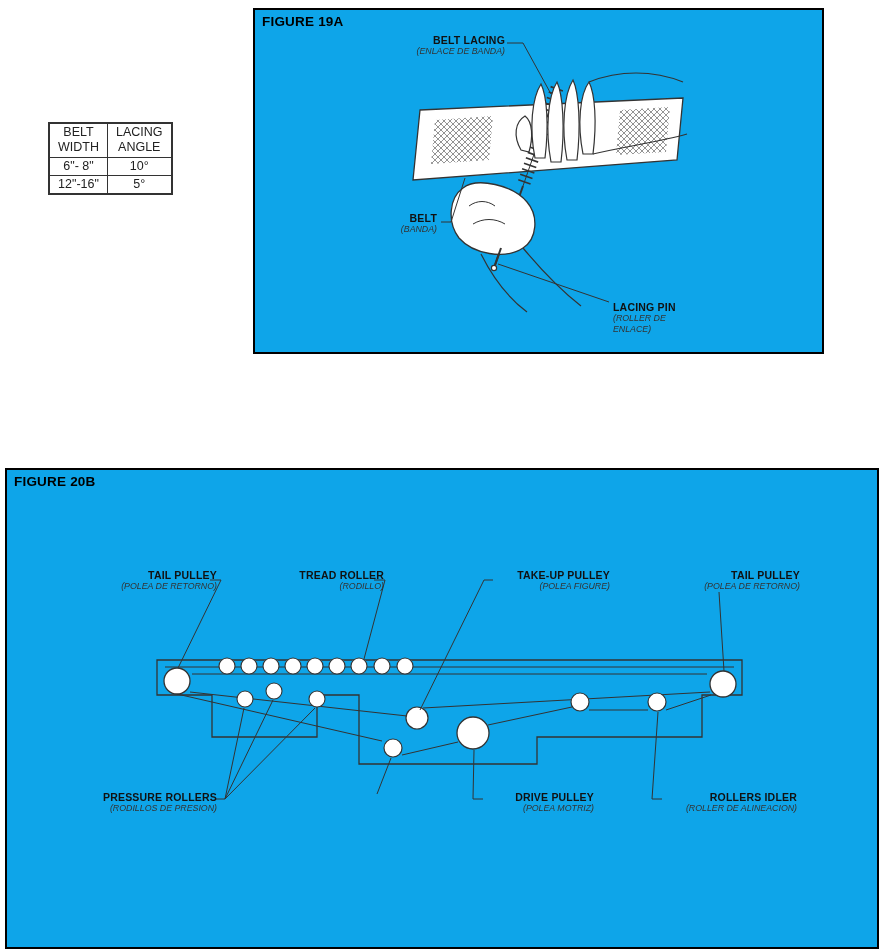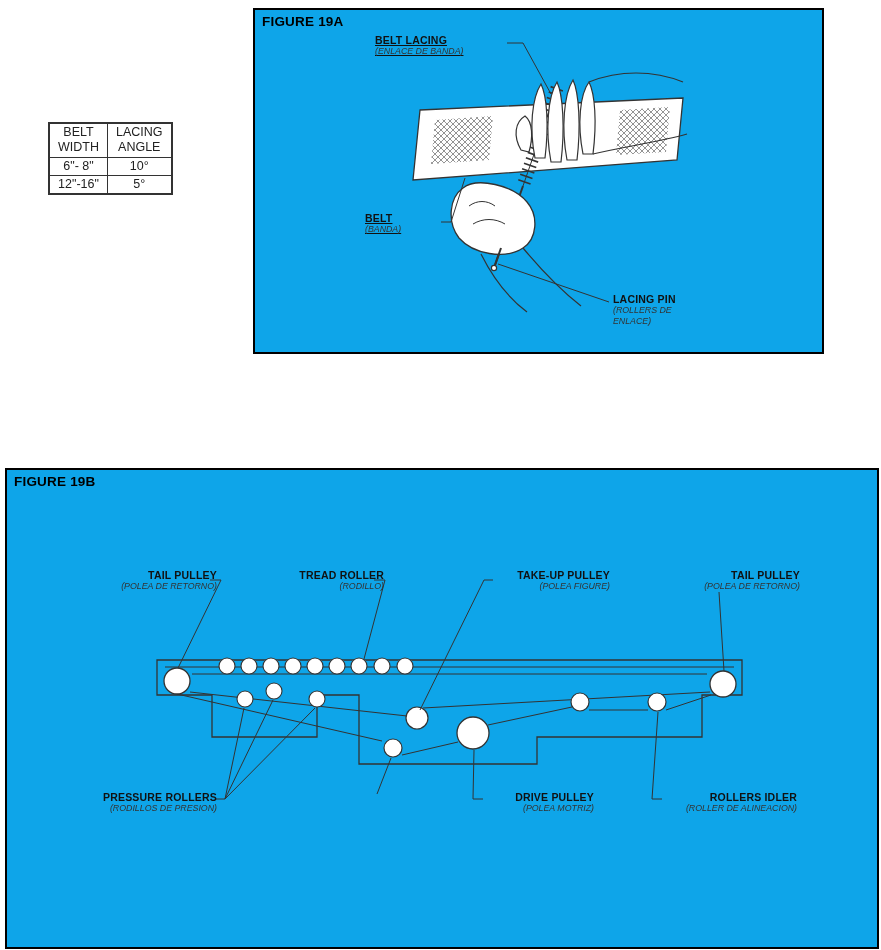--- a/index.html
+++ b/index.html
@@ -25,22 +25,22 @@
     border:1px solid #333; font-size:12.5px; font-weight:normal;
     text-align:center; padding:1px 8px; line-height:1.22; color:#222;
     white-space:nowrap;
   }
 
   
   .callout { position:absolute; line-height:1.18; color:#111; }
   .callout .en { display:block; font-weight:bold; font-size:10.5px; letter-spacing:.2px; }
   .callout .es { display:block; font-style:italic; font-size:8.8px; color:#333; }
   .ta-c { text-align:right; }
-  .ta-r { text-align:left;text-decoration:underline; }
-  .ta-l { text-align:left; }
+  .ta-r { text-align:right; }
+  .ta-l { text-align:left;margin-top:8px; }
 
   .line { stroke:#333; fill:none; }
 </style>
 </head>
 <body>
 
 <table class="spec-table">
   <tbody>
       <tr>
     <th>
@@ -118,27 +118,27 @@
   <div class="callout ta-r" style="left:120px; top:24px; width:130px;">
     <span class="en">BELT LACING</span>
     <span class="es">(ENLACE DE BANDA)</span>
   </div>
   <div class="callout ta-r" style="left:110px; top:202px; width:72px;">
     <span class="en">BELT</span>
     <span class="es">(BANDA)</span>
   </div>
   <div class="callout ta-l" style="left:358px; top:283px; width:110px;">
     <span class="en">LACING PIN</span>
-    <span class="es">(ROLLERS DE</span>
+    <span class="es">(ROLLER DE</span>
     <span class="es">ENLACE)</span>
   </div>
 </div>
 
 <div class="panel" style="left:5px; top:468px; width:870px; height:477px;">
-  <div class="panel-title">FIGURE 19B</div>
+  <div class="panel-title">FIGURE 20B</div>
 
   <svg width="870" height="477" viewBox="0 0 870 477">
 
     <path d="M150,190 L735,190 L735,225 L695,225 L695,267 L530,267 L530,294 L352,294 L352,225 L310,225 L310,267 L205,267 L205,225 L150,225 Z" fill="none" stroke="#333" stroke-width="1.3"></path>
 
     <g stroke="#333" stroke-width="1" fill="none">
       <line x1="158" y1="197" x2="727" y2="197"></line>
       <line x1="185" y1="204" x2="700" y2="204"></line>
       <line x1="170" y1="224" x2="375" y2="271"></line>
       <line x1="183" y1="222" x2="400" y2="246"></line>

